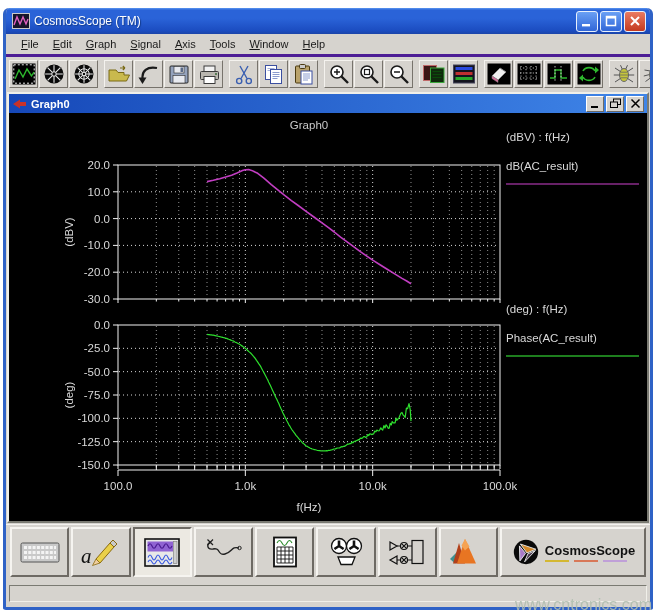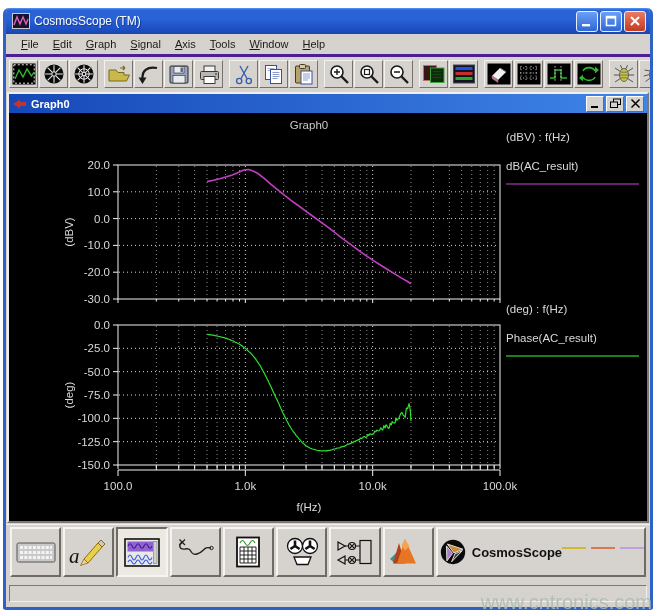--- a/index.html
+++ b/index.html
@@ -41,28 +41,28 @@
     border-color:#fff #6e6a64 #6e6a64 #fff;display:inline-flex;align-items:center;justify-content:center;}
   .graph-client{flex:1;background:#000;position:relative;overflow:hidden;}
   .graph-client svg{position:absolute;left:0;top:0;}
   
   .bottom-toolbar{height:50px;flex:0 0 50px;background:#d6d3ce;display:flex;align-items:stretch;
     padding:2px 3px;border-top:1px solid #f4f2ee;}
   .bbtn{flex:1 1 0;margin:0 1px;display:flex;align-items:center;justify-content:center;
     background:#d6d3ce;border:2px solid;border-color:#f6f4f0 #6e6a64 #6e6a64 #f6f4f0;}
   .bbtn.pressed{border-color:#6e6a64 #f6f4f0 #f6f4f0 #6e6a64;background:#ece9e2;}
   .bbtn.logo{flex:0 0 142px;gap:4px;}
-  .logo-block{display:flex;flex-direction:row;align-items:flex-start;}
+  .logo-block{display:flex;flex-direction:column;align-items:flex-start;}
   .logo-text{font-size:13px;font-weight:bold;color:#111;letter-spacing:0px;}
   .logo-bars{display:flex;gap:5px;margin-top:2px;}
   .logo-bars span{width:24px;height:2px;display:inline-block;}
   
   .statusbar{height:24px;flex:0 0 24px;background:#d6d3ce;display:flex;align-items:center;padding:2px 3px;}
   .status-field{flex:1;height:15px;border:1px solid;border-color:#7a7a72 #f0efe9 #f0efe9 #7a7a72;}
-  .watermark{position:absolute;right:6px;bottom:2px;font-size:20px;color:rgba(175,190,175,0.9);
+  .watermark{position:absolute;right:6px;bottom:2px;font-size:16px;color:rgba(175,190,175,0.9);
     pointer-events:none;z-index:50;}
 </style>
 </head>
 <body>
 
 <div class="page">
   <div class="xp-window">
 
     <div class="titlebar">
       <span class="app-icon">

